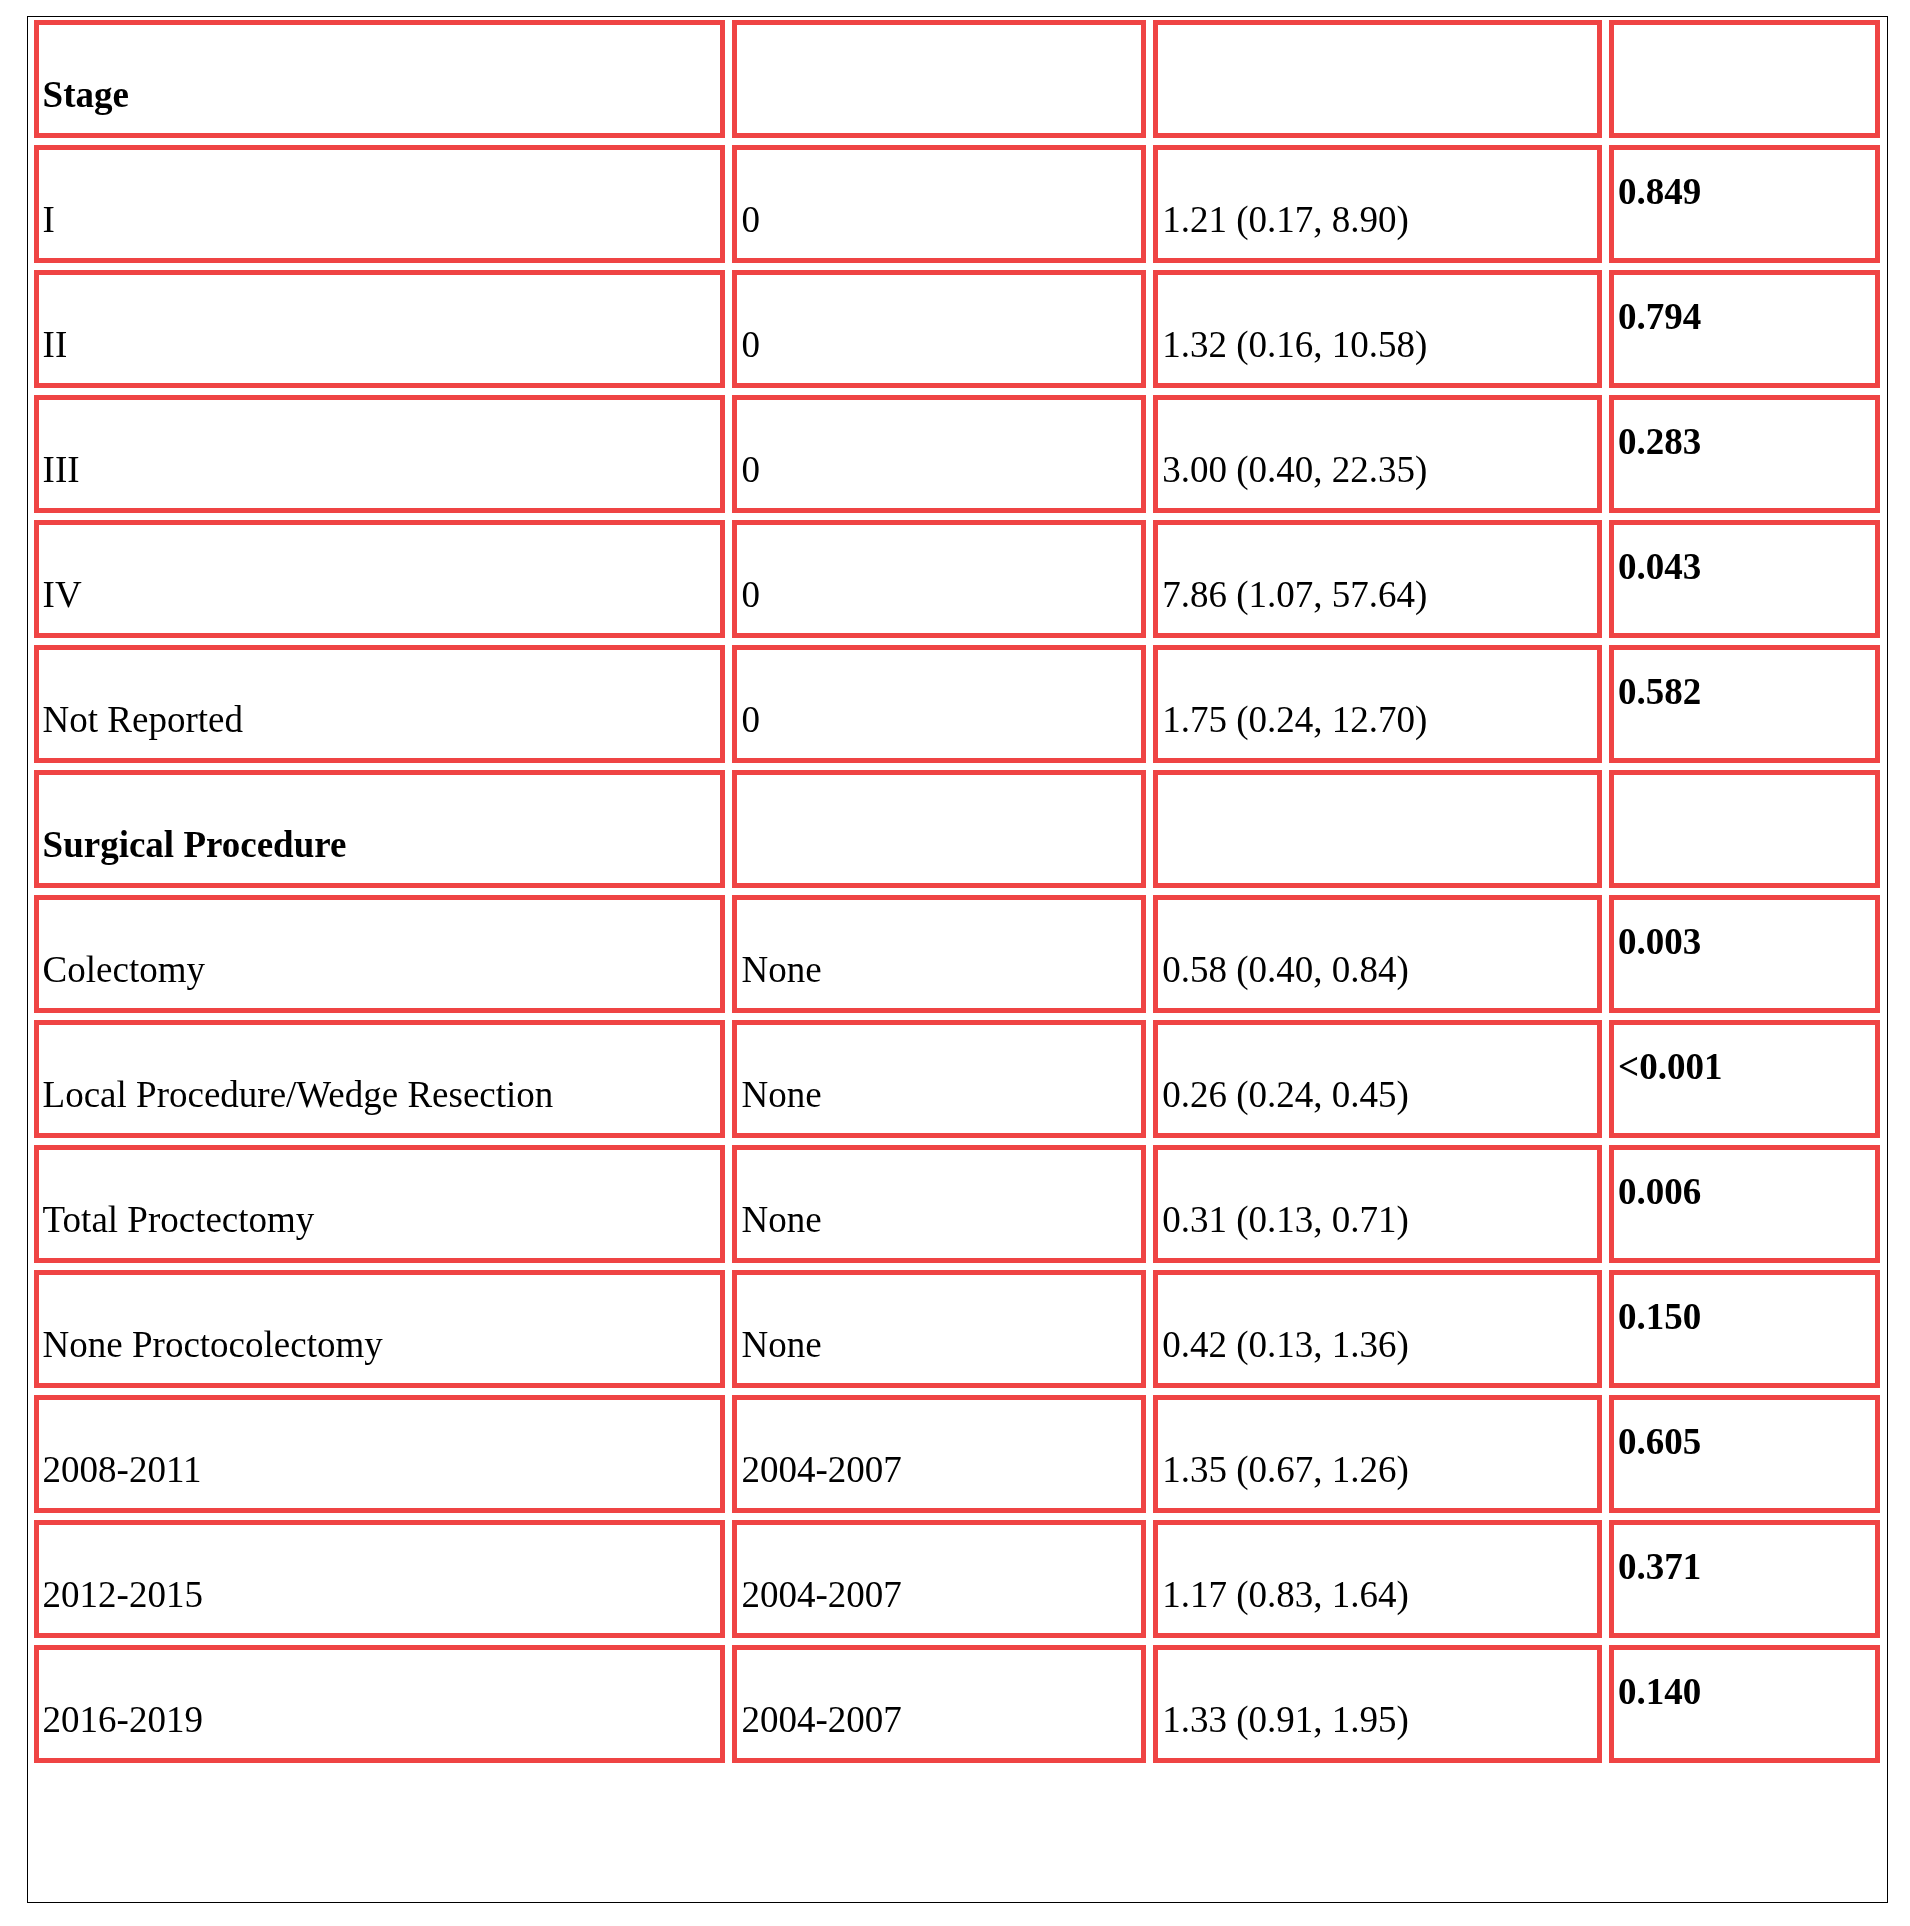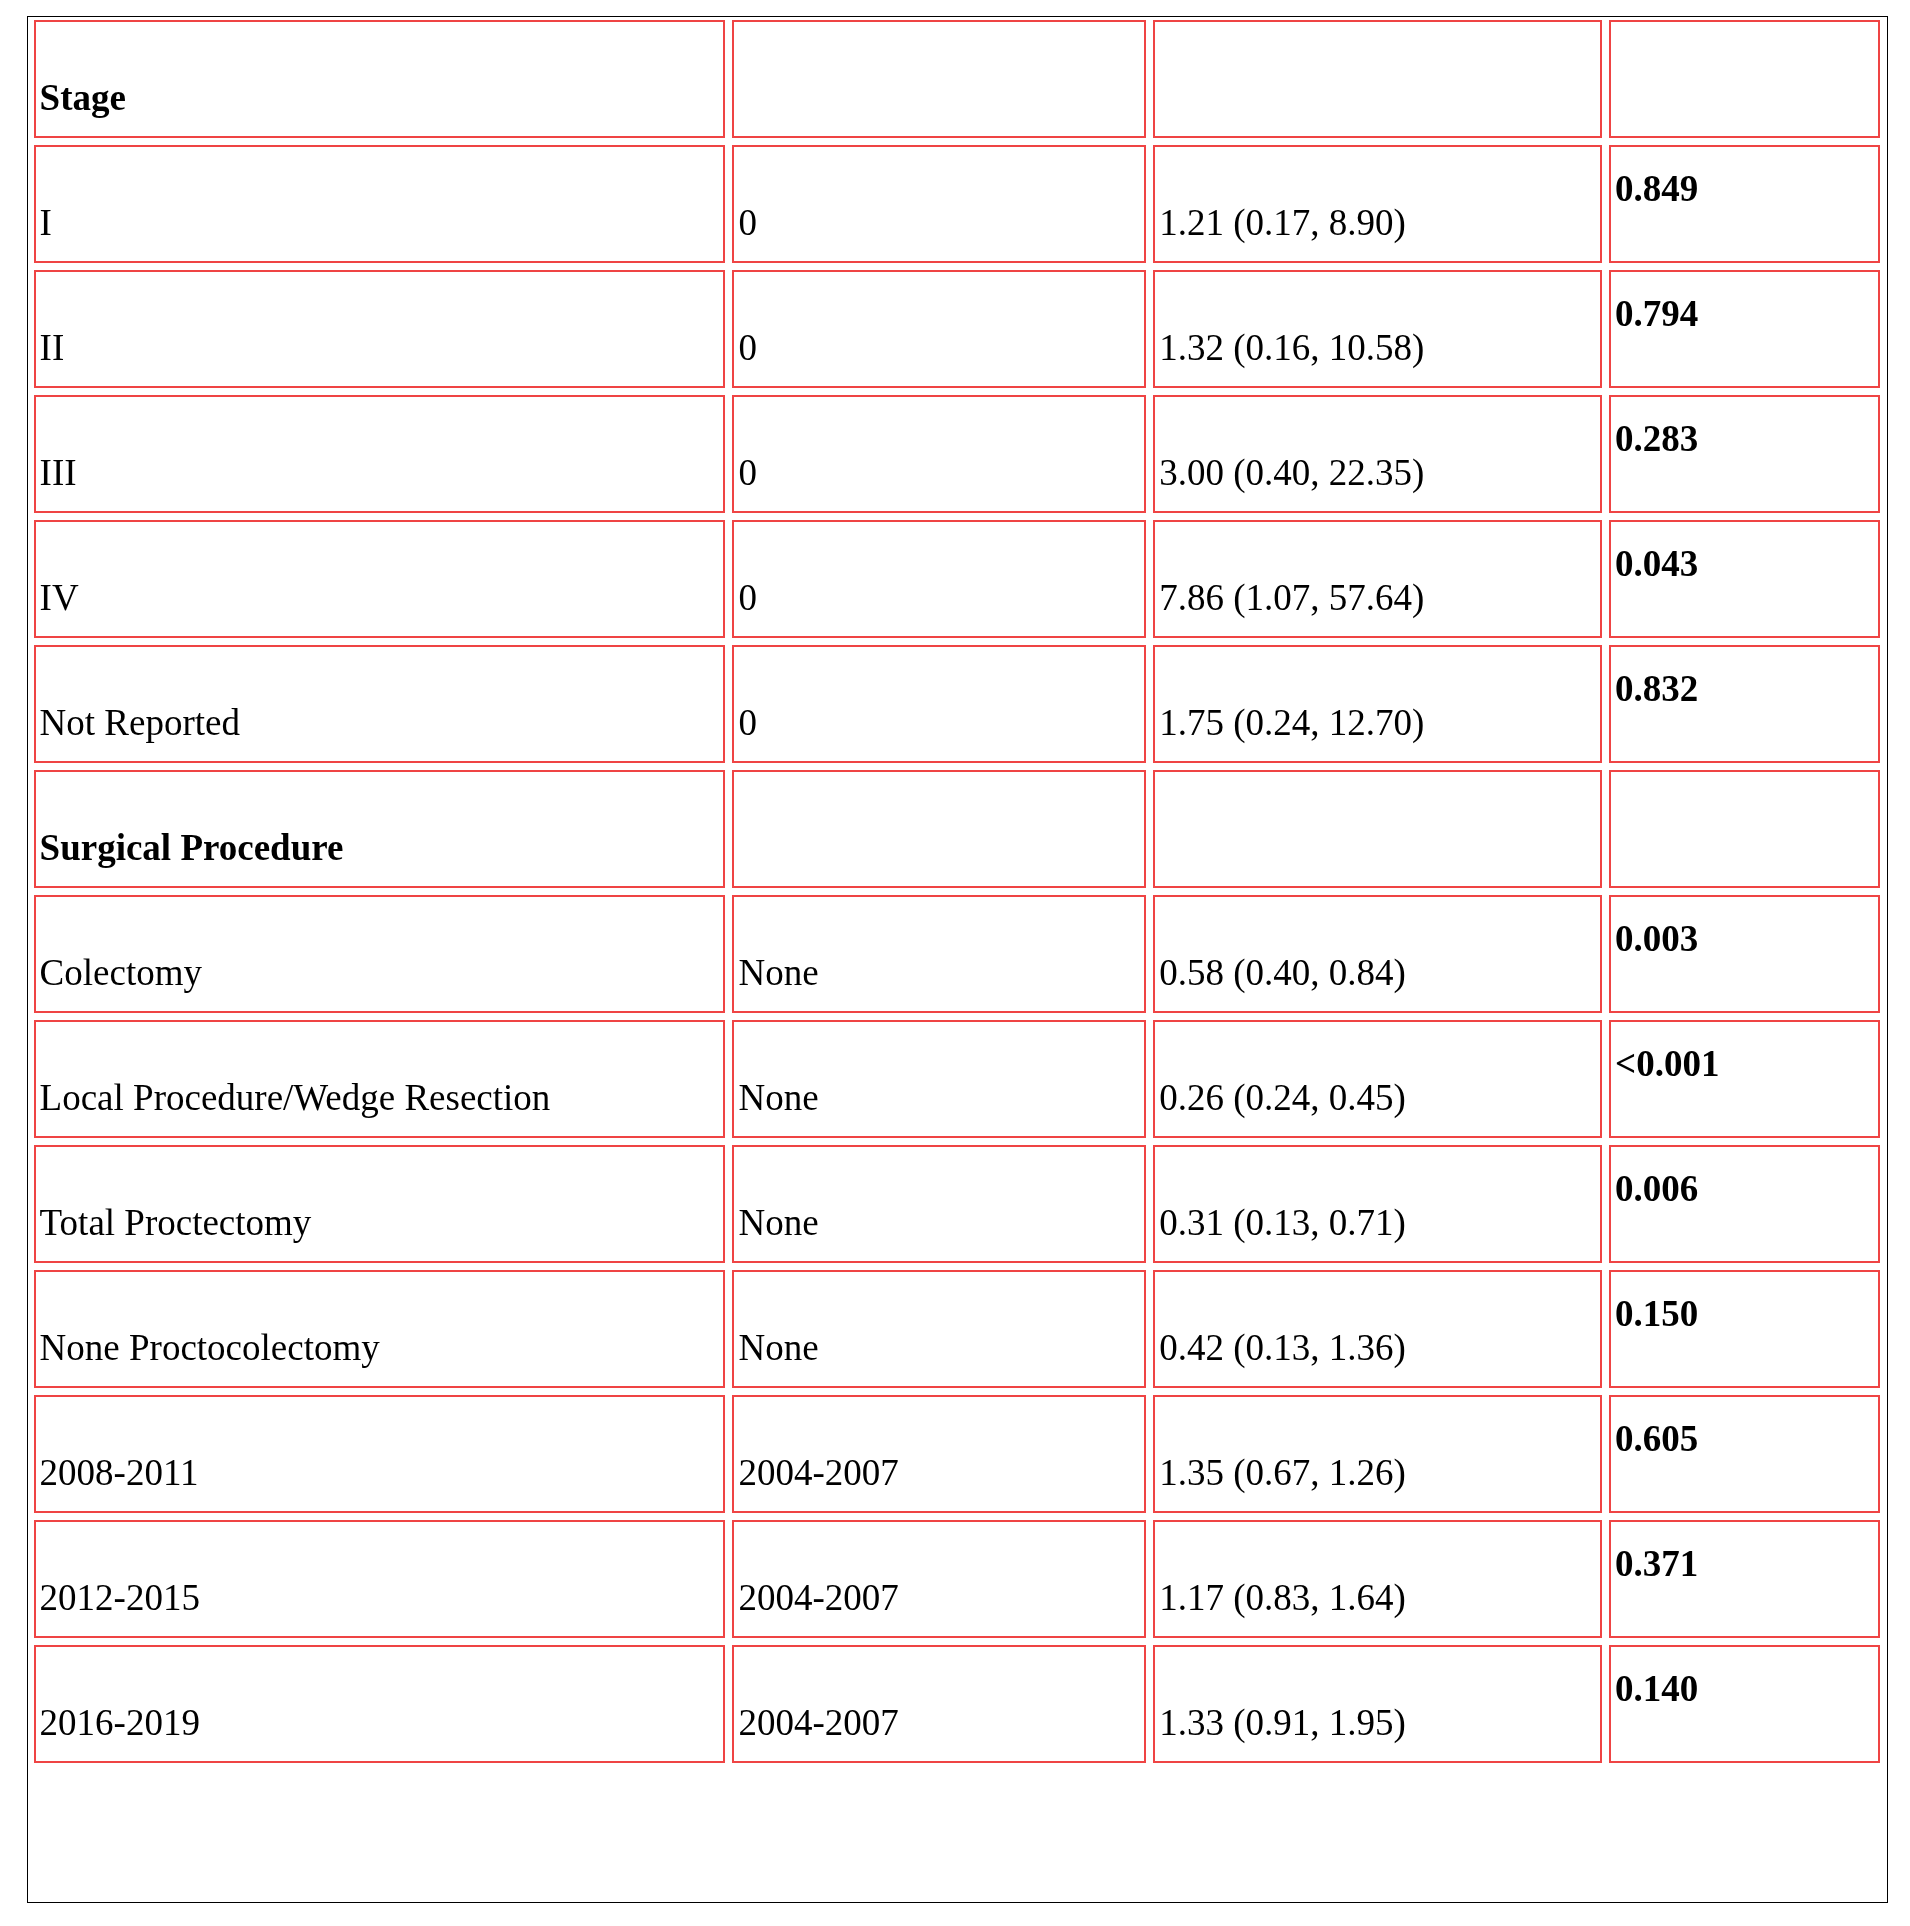--- a/index.html
+++ b/index.html
@@ -26,21 +26,21 @@
   }
   table.data-table {
     position: absolute;
     left: 5.6px;
     top: 3px;
     border-collapse: separate;
     border-spacing: 7px 7px;
     margin: -7px 0 0 -7px;
   }
   table.data-table td {
-    border: 2px solid #ef4444;
+    border: 5px solid #ef4444;
     box-sizing: border-box;
     height: 118px;
     padding: 0 0 0 4px;
     font-size: 37px;
     line-height: 1;
     vertical-align: bottom;
     white-space: nowrap;
     overflow: hidden;
   }
   table.data-table td .txt {
@@ -141,21 +141,21 @@
         <td class="c1">
             <span class="txt">Not Reported</span>
           </td>
         <td class="c2">
             <span class="txt">0</span>
           </td>
         <td class="c3">
             <span class="txt">1.75 (0.24, 12.70)</span>
           </td>
         <td class="c4 pval">
-            <span class="txt">0.832</span>
+            <span class="txt">0.582</span>
           </td>
       </tr>
       <tr class="section">
         <td class="c1">
             <span class="txt">Surgical Procedure</span>
           </td>
         <td class="c2">
             <span class="txt"></span>
           </td>
         <td class="c3">

